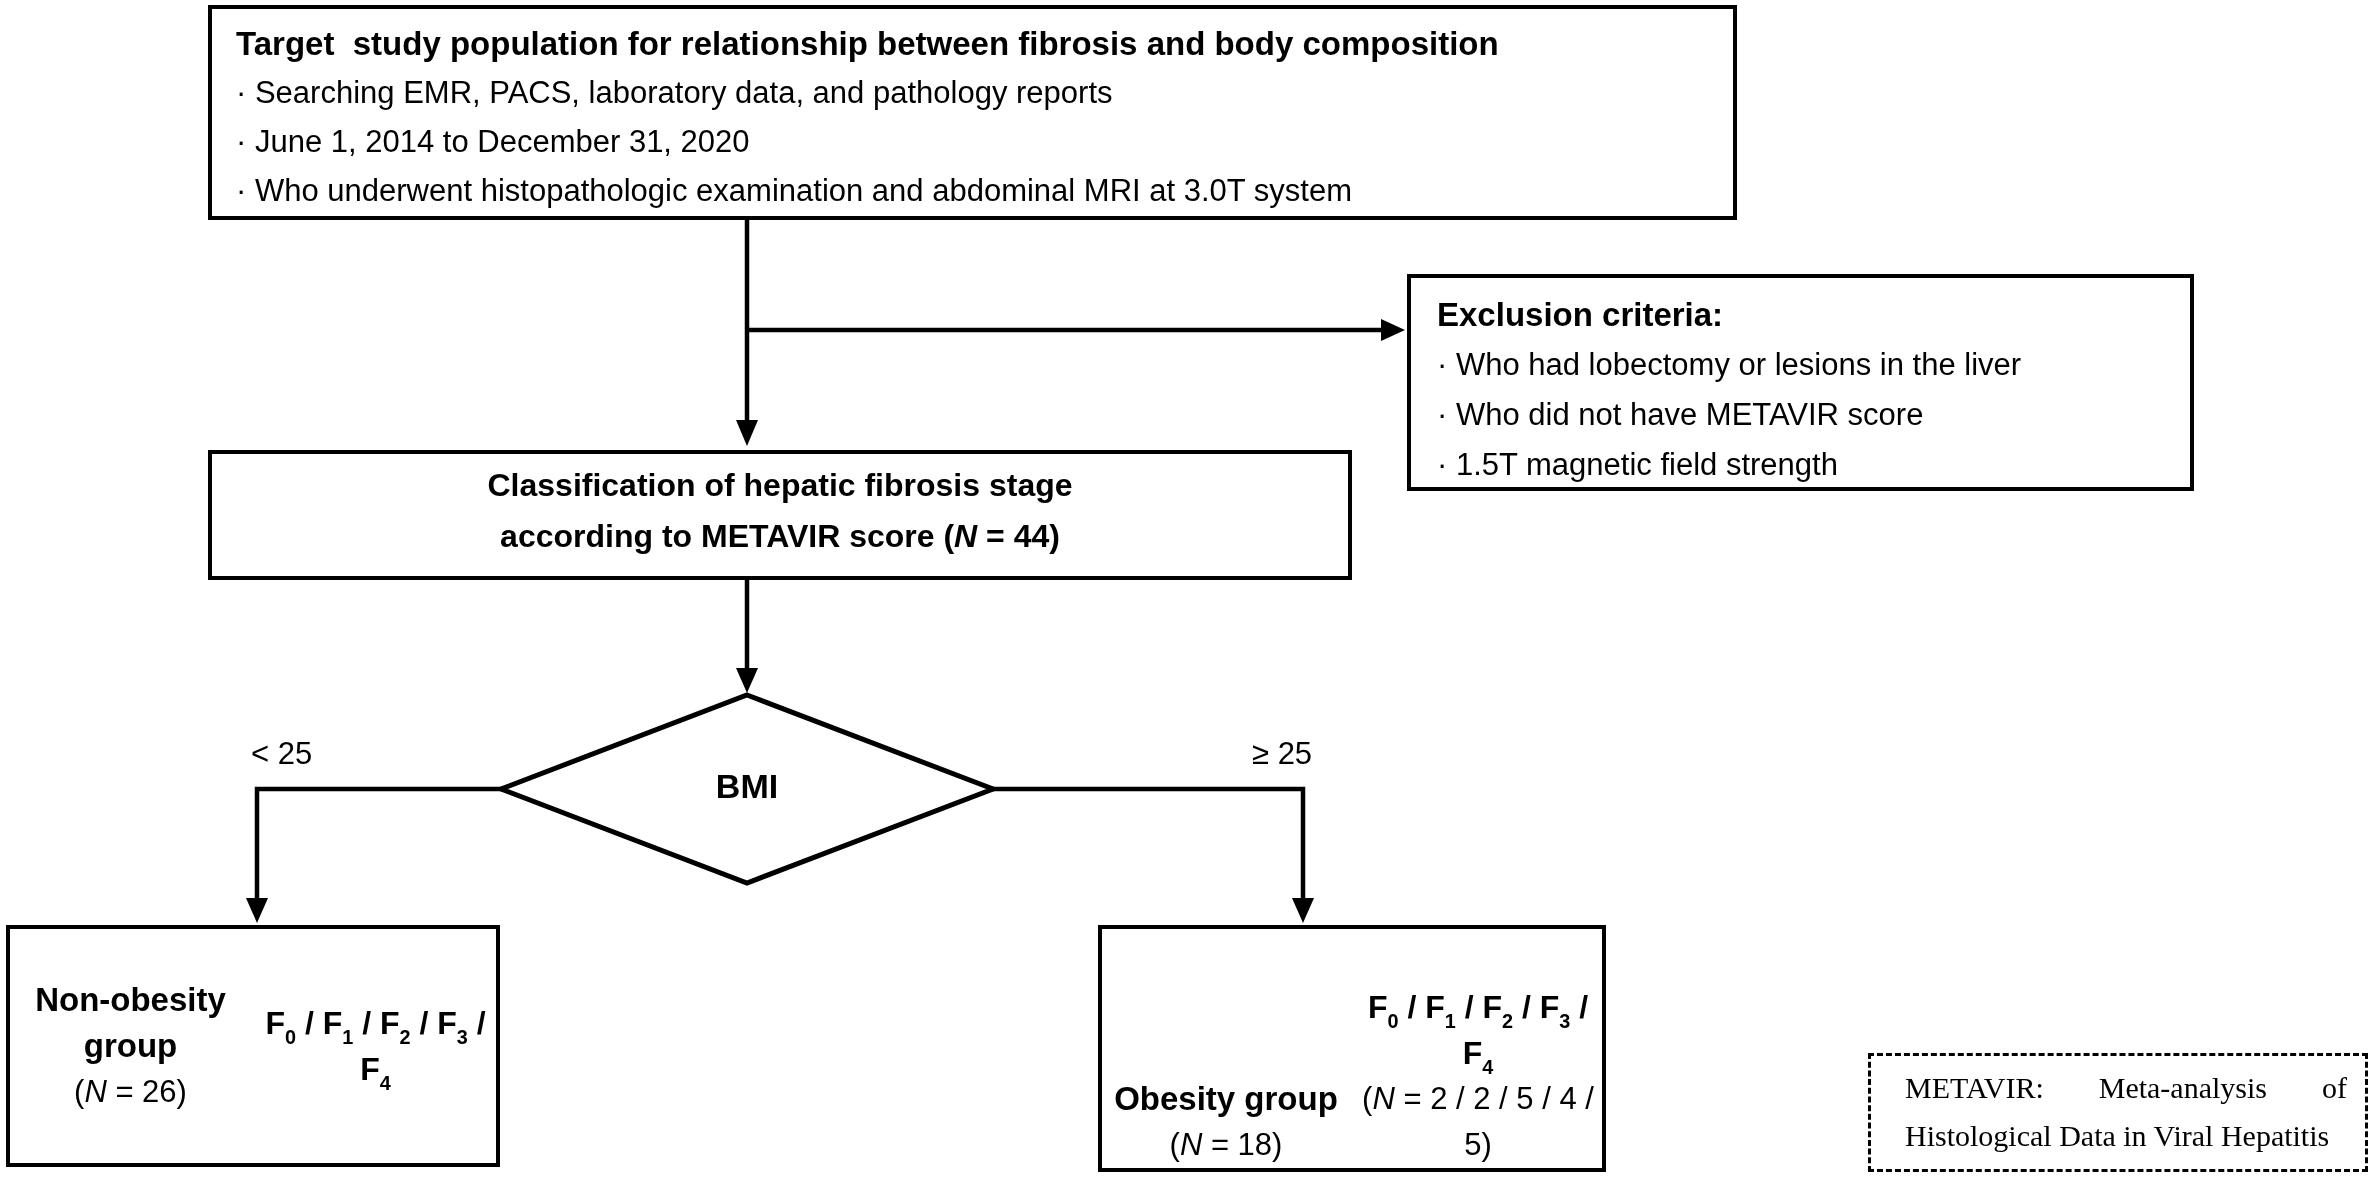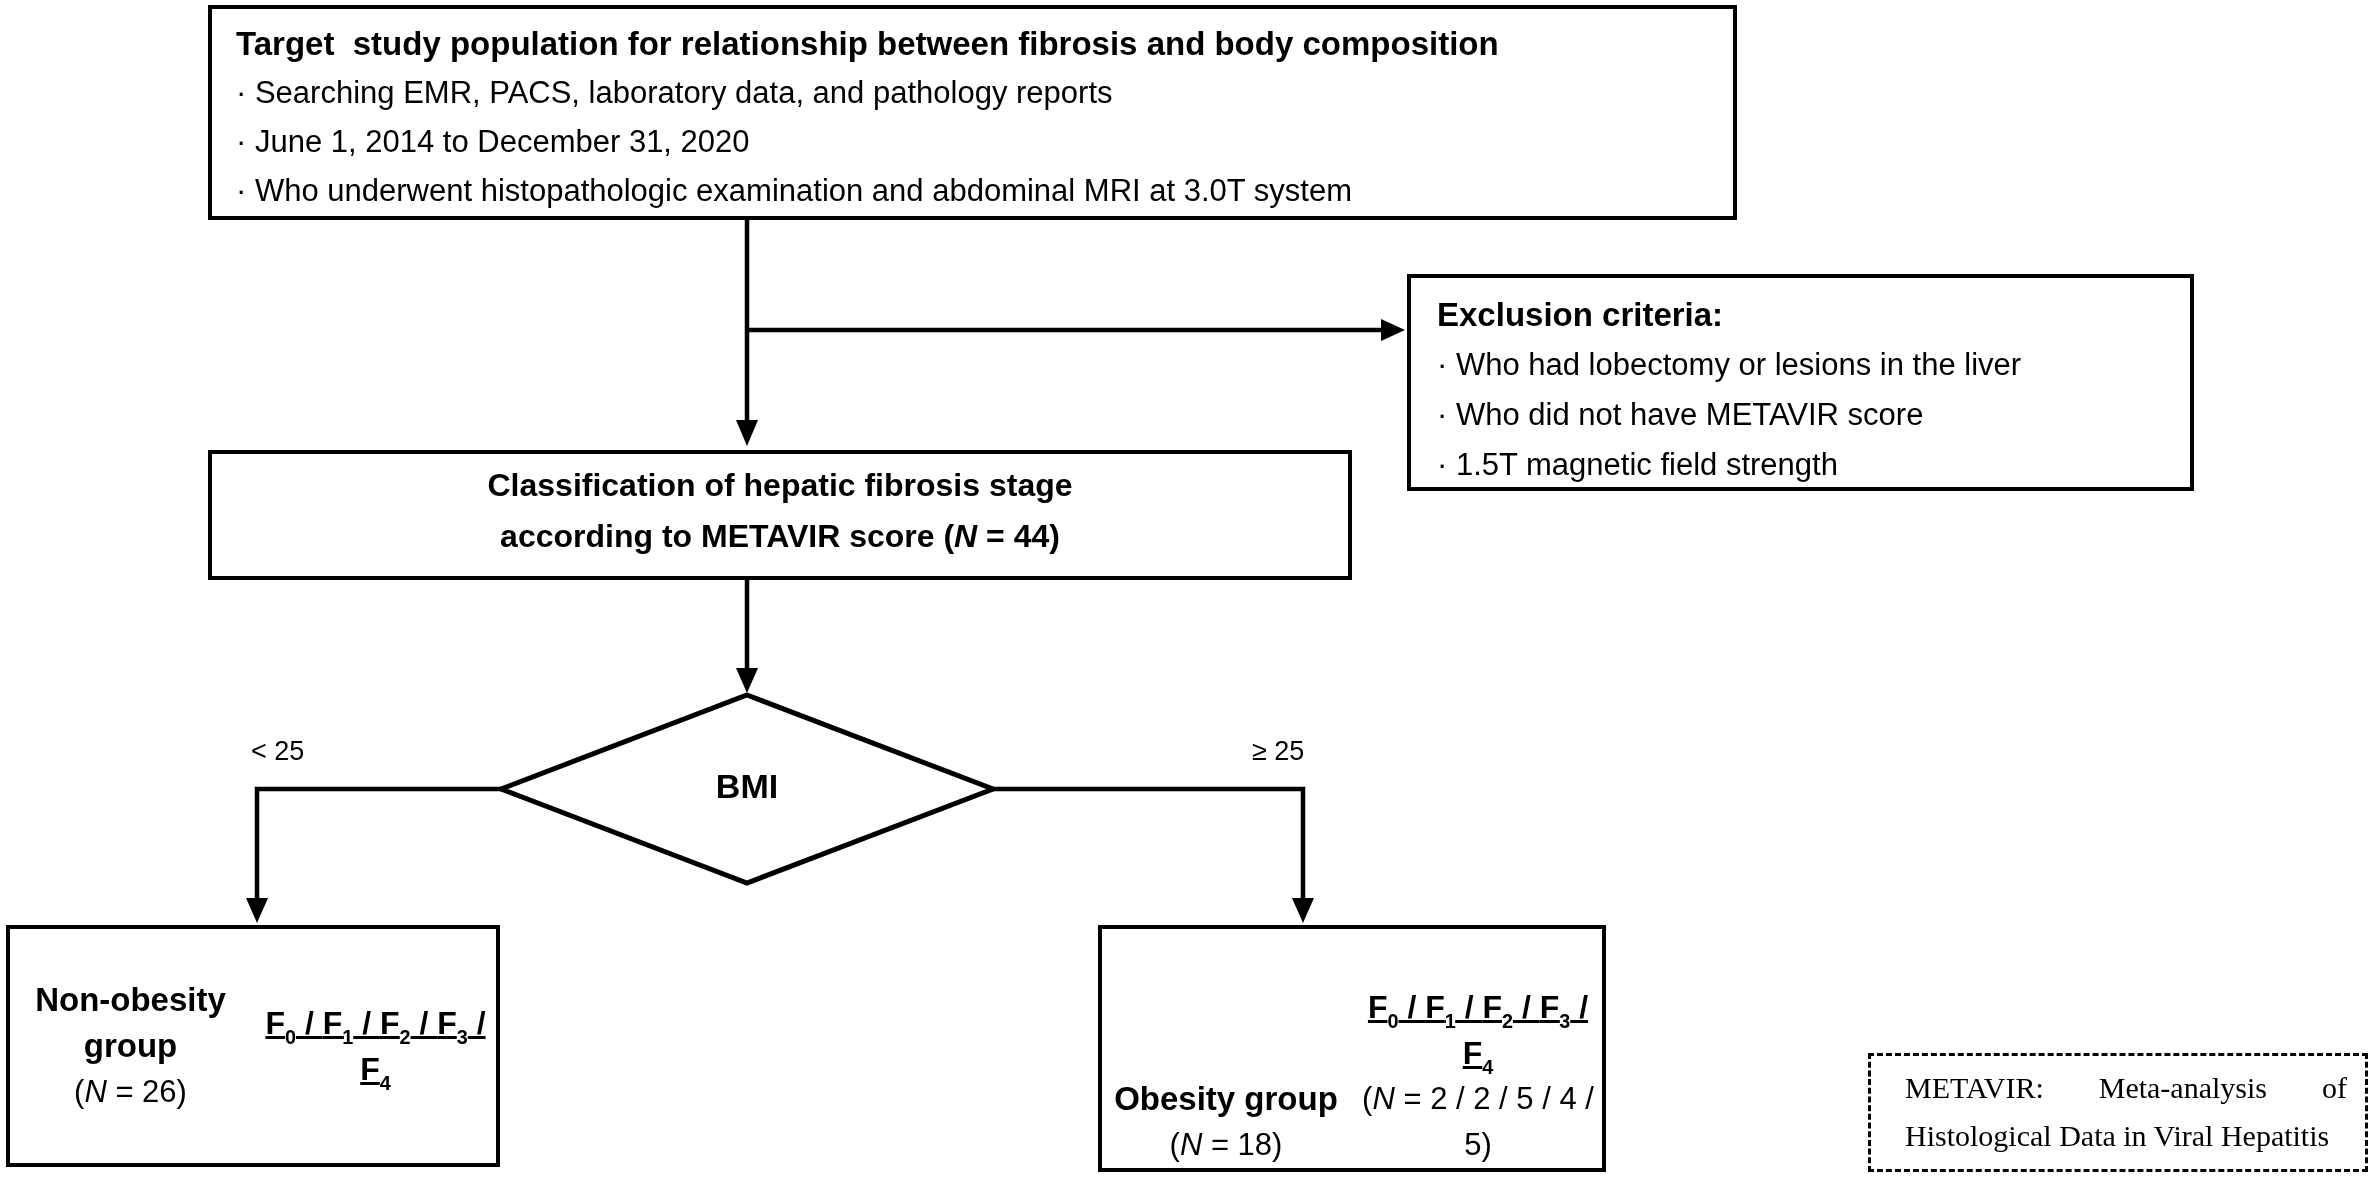--- a/index.html
+++ b/index.html
@@ -20,31 +20,31 @@
   #classification-box{left:208px;top:450px;width:1144px;height:130px;padding-top:6px;text-align:center;font-weight:bold;font-size:32px;line-height:51px;}
 
   
   .group-box{display:flex;flex-direction:row;text-align:center;}
   #nonobesity-box{left:6px;top:925px;width:494px;height:242px;}
   #obesity-box{left:1098px;top:925px;width:508px;height:247px;align-items:flex-end;}
   .group-upper{flex:1;display:flex;flex-direction:column;justify-content:center;font-size:31px;line-height:46px;}
   .group-title{font-weight:bold;font-size:33px;}
   .divider{height:4px;background:repeating-linear-gradient(90deg,#000 0 24px,transparent 24px 40px);margin:0 2px;}
   .group-lower{flex:1;display:flex;flex-direction:column;justify-content:center;font-size:31px;line-height:46px;}
-  .fline{font-weight:bold;font-size:32px;text-decoration:underline;}
+  .fline{font-weight:bold;font-size:32px;}
   .fline sub{font-size:0.62em;line-height:0;position:relative;top:0.15em;}
   .nvar{font-style:italic;}
 
   
   #metavir-box{left:1868px;top:1053px;width:500px;height:119px;border:3px dashed #000;background:#fff;position:absolute;box-sizing:border-box;
     font-family:"Liberation Serif", serif;font-size:30px;line-height:48px;padding:8px 18px 0 34px;}
   #metavir-box .legend-line1{text-align:justify;text-align-last:justify;}
 
   
-  .float-label{position:absolute;font-size:27px;white-space:nowrap;}
+  .float-label{position:absolute;font-size:31px;white-space:nowrap;}
   #bmi-label{position:absolute;left:647px;top:767px;width:200px;text-align:center;font-weight:bold;font-size:34px;}
   #label-lt25{left:251px;top:736px;}
   #label-ge25{left:1252px;top:736px;}
 
   
   #connectors{position:absolute;left:0;top:0;width:2373px;height:1180px;pointer-events:none;}
 </style>
 </head>
 <body>
 

